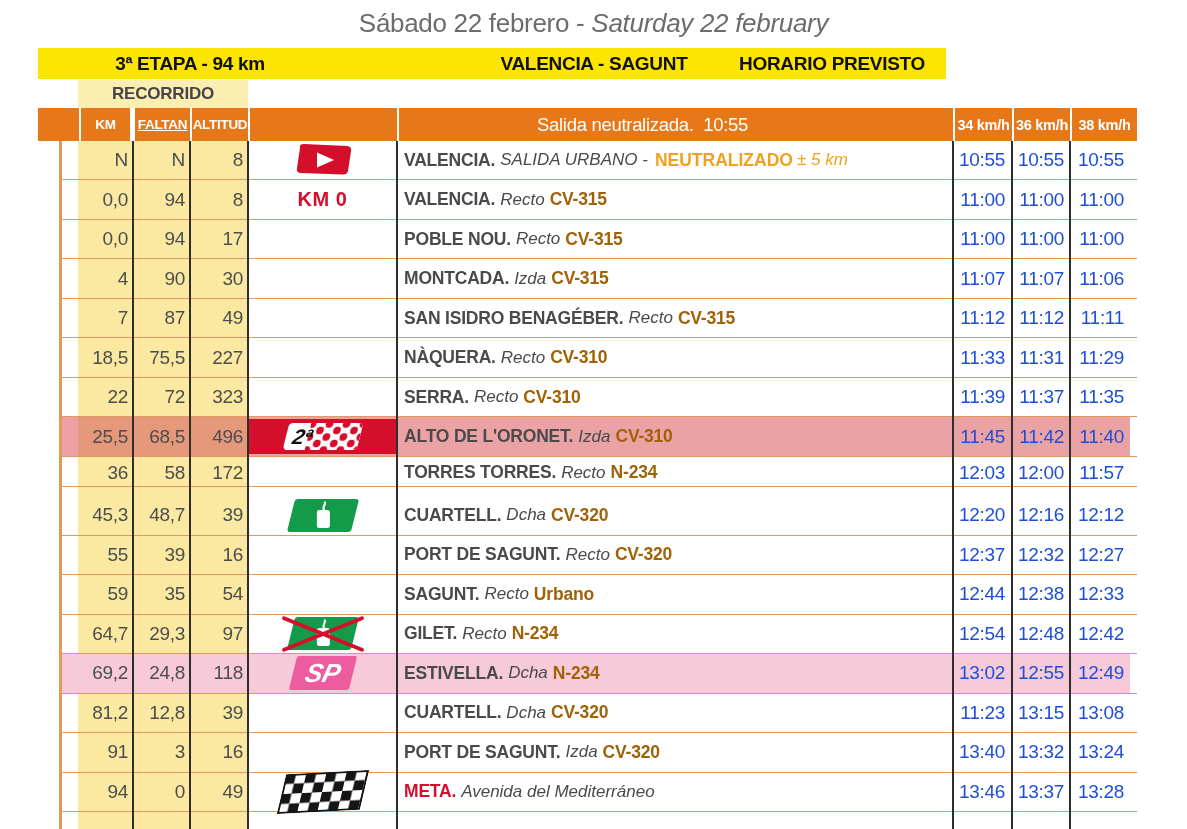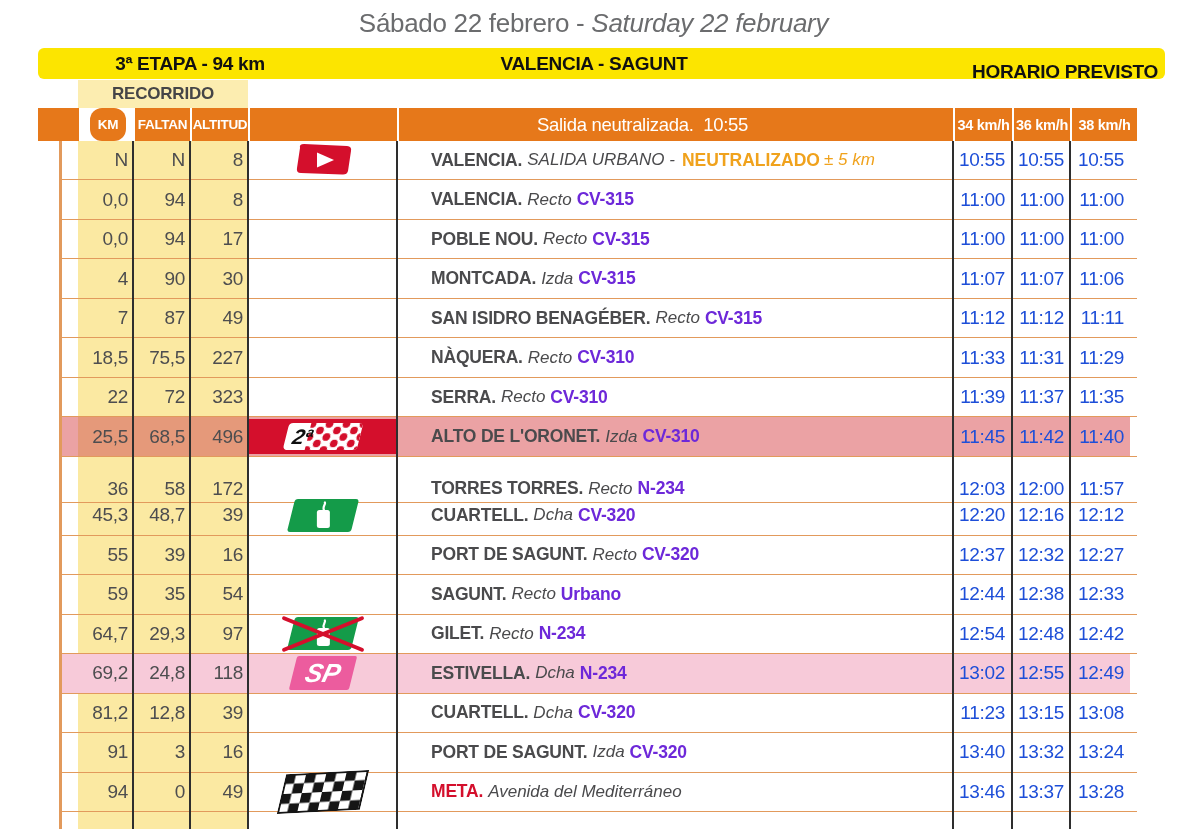--- a/index.html
+++ b/index.html
@@ -3,38 +3,38 @@
 <meta charset="utf-8">
 <style>
   html,body{margin:0;padding:0;background:#fff;}
   .page{position:relative;width:1187px;height:829px;background:#fff;overflow:hidden;
         font-family:"Liberation Sans",sans-serif;color:#4D4D4F;}
   
   .title{position:absolute;left:0;top:8px;width:100%;text-align:center;
          font-size:26px;color:#6B6C6E;letter-spacing:-0.3px;}
   .title .it{font-style:italic;}
   
-  .ybar{position:absolute;left:38px;top:48px;width:1127px;height:31px;background:#FCE500;border-radius:6px;}
+  .ybar{position:absolute;left:38px;top:48px;width:908px;height:31px;background:#FCE500;}
   .ybar div{position:absolute;top:0;height:31px;line-height:31px;text-align:center;
             font-weight:700;font-size:19px;color:#111;letter-spacing:-0.3px;}
   .stage{left:0;width:304px;}
   .route{left:406px;width:300px;}
-  .horario{right:0;width:200px;margin-top:8px;}
+  .horario{right:14px;width:200px;}
   
   .recbox{position:absolute;left:78px;top:80px;width:170px;height:28px;background:#FCEDB0;
           text-align:center;line-height:28px;font-size:17px;font-weight:600;color:#454547;letter-spacing:-0.2px;}
   .itilabel{position:absolute;left:248px;top:80px;width:688px;height:28px;text-align:center;
             line-height:28px;font-size:21px;color:#121212;letter-spacing:-0.2px;}
   
   .ohead{position:absolute;left:38px;top:108px;width:1099px;height:33px;background:#fff;}
   .oh{position:absolute;top:0;bottom:0;background:#E6781A;color:#fff;display:flex;
       align-items:center;justify-content:center;font-weight:700;font-size:13.5px;letter-spacing:-0.3px;}
   .oh.c0{left:0;width:41px;}
-  .oh.hkm{left:52px;width:36px;border-radius:12px;}
-  .oh.hfal{left:97px;width:55px;}
+  .oh.hkm{left:43px;width:49px;}
+  .oh.hfal{left:97px;width:55px;text-decoration:underline;}
   .oh.halt{left:154px;width:56px;}
   .oh.hic{left:212px;width:147px;}
   .oh.hsal{left:361px;width:554px;font-weight:400;font-size:18.5px;padding-right:67px;
            box-sizing:border-box;white-space:pre;}
   .oh.hs0{left:917px;width:57px;font-size:14.5px;}
   .oh.hs1{left:976px;width:56px;font-size:14.5px;}
   .oh.hs2{left:1034px;width:65px;font-size:14.5px;}
   
   .colyellow{position:absolute;left:78px;top:141px;width:170px;height:688px;background:#FBE9A2;z-index:1;}
   .tbody{position:absolute;left:60px;top:141px;width:1077px;height:688px;z-index:2;}
@@ -44,31 +44,31 @@
   .row.hl-sprint .hlbg{background:#F7CAD9;}
   .row.hl-sprint .hlbg-km{background:#F7CAD9;}
   .cell{position:absolute;top:0;bottom:0;display:flex;align-items:center;justify-content:flex-end;
         font-size:19px;color:#4D4D4F;letter-spacing:-0.3px;}
   .c-km{left:18px;width:50px;}
   .c-fal{left:76px;width:49px;}
   .c-alt{left:133px;width:50px;}
   .c-icon{position:absolute;left:188px;width:149px;top:0;bottom:0;display:flex;
           align-items:center;justify-content:center;}
   .c-icon.bannerbg{background:#D40F2C;top:2px;bottom:2px;left:189px;width:148px;}
-  .c-itin{position:absolute;left:344px;top:0;bottom:0;right:190px;display:flex;align-items:center;overflow:hidden;margin-left:27px;}
+  .c-itin{position:absolute;left:344px;top:0;bottom:0;right:190px;display:flex;align-items:center;overflow:hidden;}
   .t-cell{position:absolute;top:0;bottom:0;display:flex;align-items:center;justify-content:flex-end;
           font-size:19px;color:#1d4ed8;letter-spacing:-0.3px;}
   .tt0{left:895px;width:50px;}
   .tt1{left:954px;width:50px;}
   .tt2{left:1012px;width:52px;}
   
   .it-place{font-weight:700;color:#4A4A4C;font-size:17.5px;letter-spacing:-0.2px;margin-right:5px;white-space:nowrap;}
   .it-place.meta{color:#D40F2C;}
   .it-dir{font-style:italic;color:#4A4A4C;font-size:17px;margin-right:5px;white-space:nowrap;}
-  .it-road{font-weight:700;color:#6d28d9;font-size:17.5px;letter-spacing:-0.2px;white-space:nowrap;text-align:center;}
+  .it-road{font-weight:700;color:#a16207;font-size:17.5px;letter-spacing:-0.2px;white-space:nowrap;text-align:center;}
   .it-nb{font-weight:700;color:#F0A21C;font-size:17.5px;margin-left:2px;margin-right:4px;white-space:nowrap;}
   .it-ni{font-style:italic;color:#F0A21C;font-size:17px;white-space:nowrap;}
   
   .km0{color:#D40F2C;font-weight:800;font-size:20px;letter-spacing:0.5px;}
   .emblem{position:relative;width:74px;height:27px;background:#fff;border-radius:4px;
           transform:skewX(-14deg);overflow:hidden;}
   .emblem .dots{position:absolute;left:22px;right:0;top:0;bottom:0;
      background-image:radial-gradient(circle,#D40F2C 3.6px,rgba(0,0,0,0) 4.2px),
                       radial-gradient(circle,#D40F2C 3.6px,rgba(0,0,0,0) 4.2px);
      background-size:17px 13px,17px 13px;background-position:2px 1px,10px 7.5px;}
@@ -134,20 +134,23 @@
           <span class="it-ni">± 5 km</span>
         </div>
         <div class="t-cell tt0">10:55</div>
         <div class="t-cell tt1">10:55</div>
         <div class="t-cell tt2">10:55</div>
       </div>
       <div class="row" style="top: 39.47px; height: 39.47px;">
         <div class="cell c-km">0,0</div>
         <div class="cell c-fal">94</div>
         <div class="cell c-alt">8</div>
+        <div class="c-icon">
+          <span class="km0">KM 0</span>
+        </div>
         <div class="c-itin">
           <span class="it-place">VALENCIA.</span>
           <span class="it-dir">Recto</span>
           <span class="it-road">CV-315</span>
         </div>
         <div class="t-cell tt0">11:00</div>
         <div class="t-cell tt1">11:00</div>
         <div class="t-cell tt2">11:00</div>
       </div>
       <div class="row" style="top: 78.94px; height: 39.47px;">
@@ -234,21 +237,21 @@
         </div>
         <div class="c-itin">
           <span class="it-place">ALTO DE L'ORONET.</span>
           <span class="it-dir">Izda</span>
           <span class="it-road">CV-310</span>
         </div>
         <div class="t-cell tt0">11:45</div>
         <div class="t-cell tt1">11:42</div>
         <div class="t-cell tt2">11:40</div>
       </div>
-      <div class="row" style="top: 334px; height: 28px;">
+      <div class="row" style="top: 318px; height: 28px;">
         <div class="cell c-km">36</div>
         <div class="cell c-fal">58</div>
         <div class="cell c-alt">172</div>
         <div class="c-icon"></div>
         <div class="c-itin">
           <span class="it-place">TORRES TORRES.</span>
           <span class="it-dir">Recto</span>
           <span class="it-road">N-234</span>
         </div>
         <div class="t-cell tt0">12:03</div>

